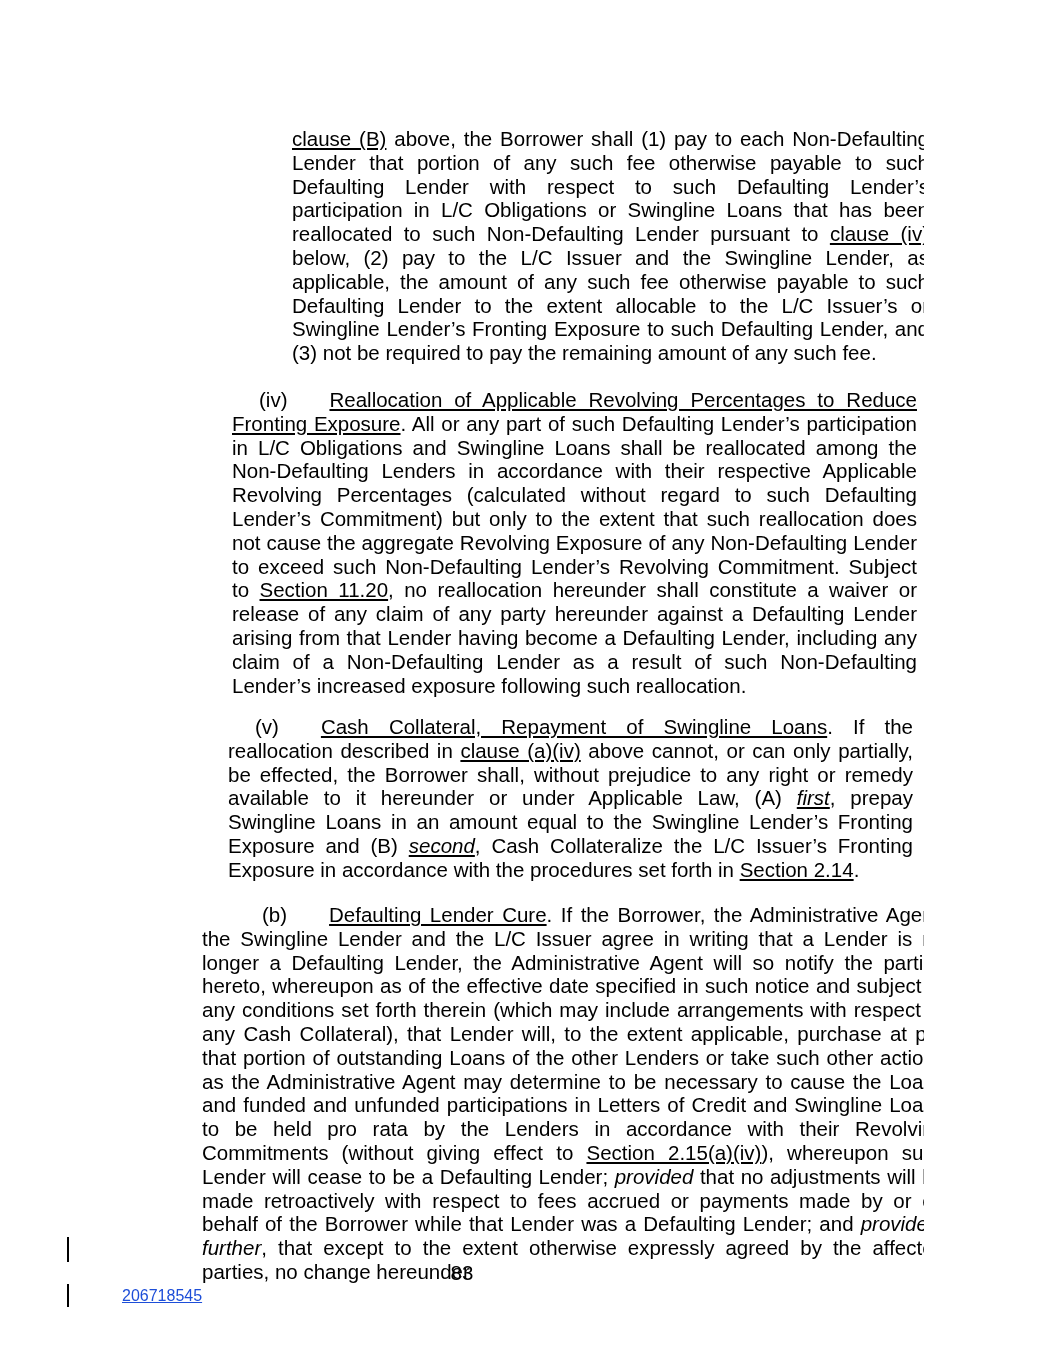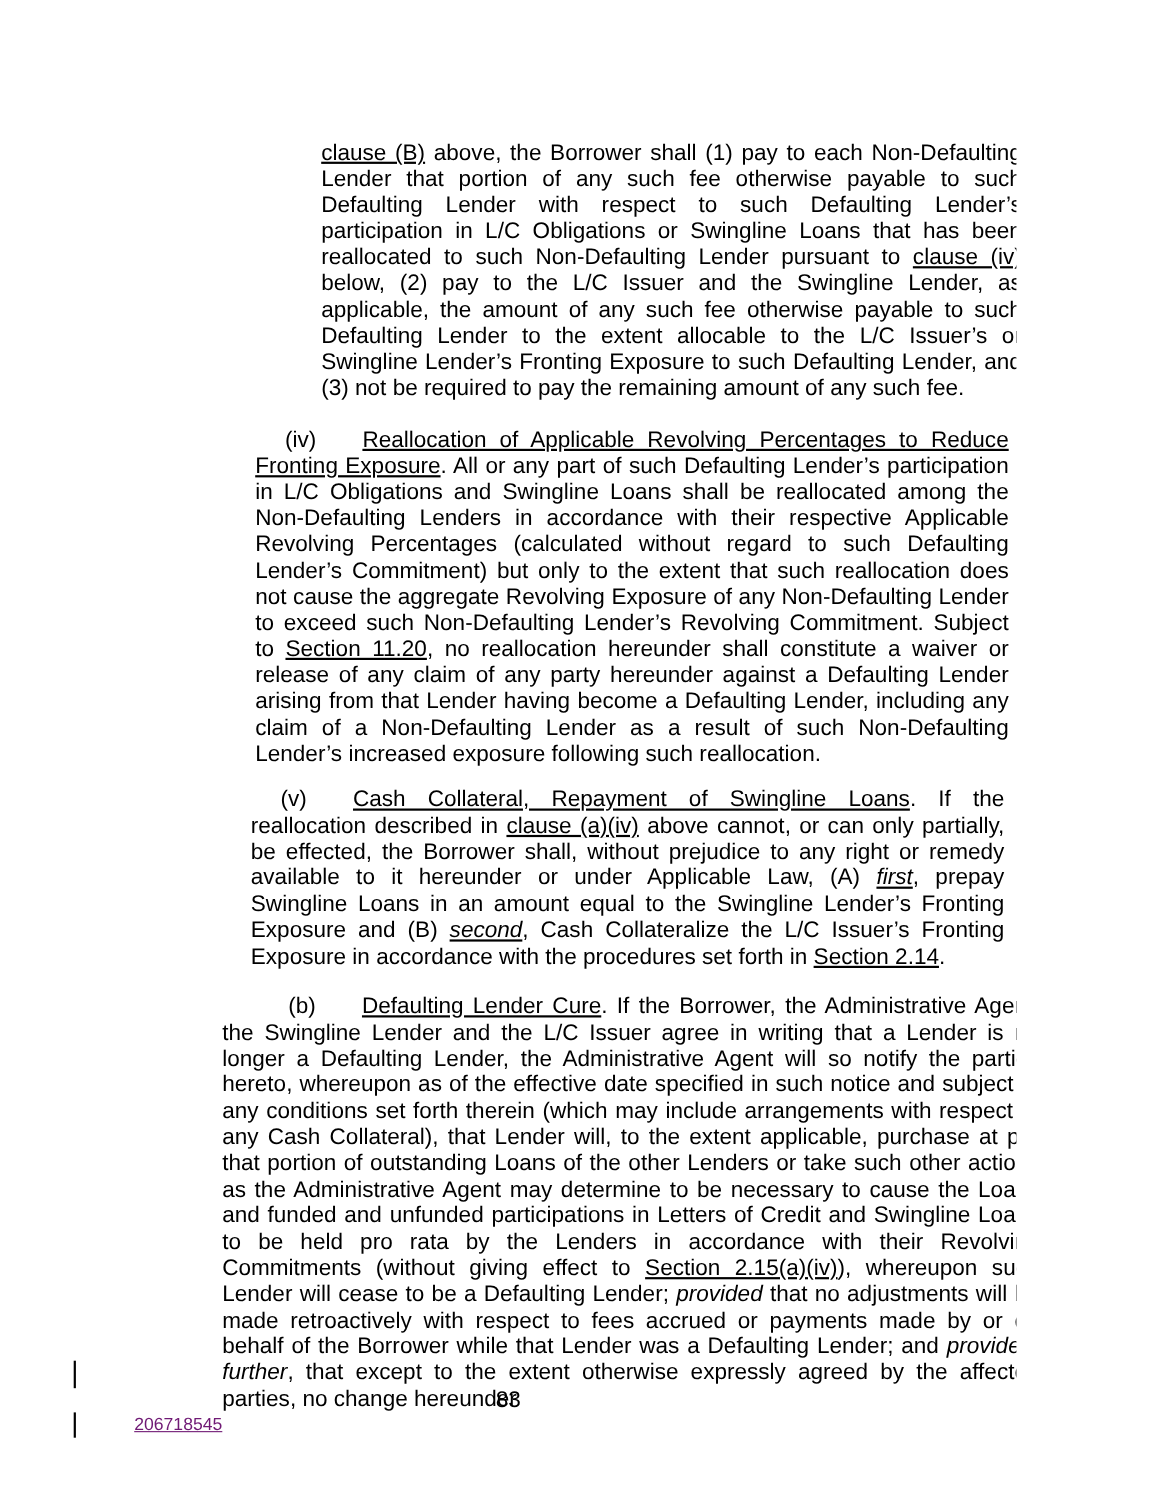--- a/index.html
+++ b/index.html
@@ -50,21 +50,21 @@
     width: 100%;
     text-align: center;
     font-size: 20.5px;
   }
   .doc-id {
     position: absolute;
     top: 1287px;
     left: 122px;
     font-size: 16px;
     line-height: 18px;
-    color: #701a75;
+    color: #1d4ed8;
     text-decoration: underline;
     cursor: pointer;
   }
 </style>
 </head>
 <body>
 
 <div class="page">
 
   <p class="para para-cont"><span class="seg seg-u">clause (B)</span><span class="seg"> above, the Borrower shall (1) pay to each Non-Defaulting Lender that portion of any such fee otherwise payable to such Defaulting Lender with respect to such Defaulting Lender’s participation in L/C Obligations or Swingline Loans that has been reallocated to such Non-Defaulting Lender pursuant to </span><span class="seg seg-u">clause (iv)</span><span class="seg"> below, (2) pay to the L/C Issuer and the Swingline Lender, as applicable, the amount of any such fee otherwise payable to such Defaulting Lender to the extent allocable to the L/C Issuer’s or Swingline Lender’s Fronting Exposure to such Defaulting Lender, and (3) not be required to pay the remaining amount of any such fee.</span></p>

